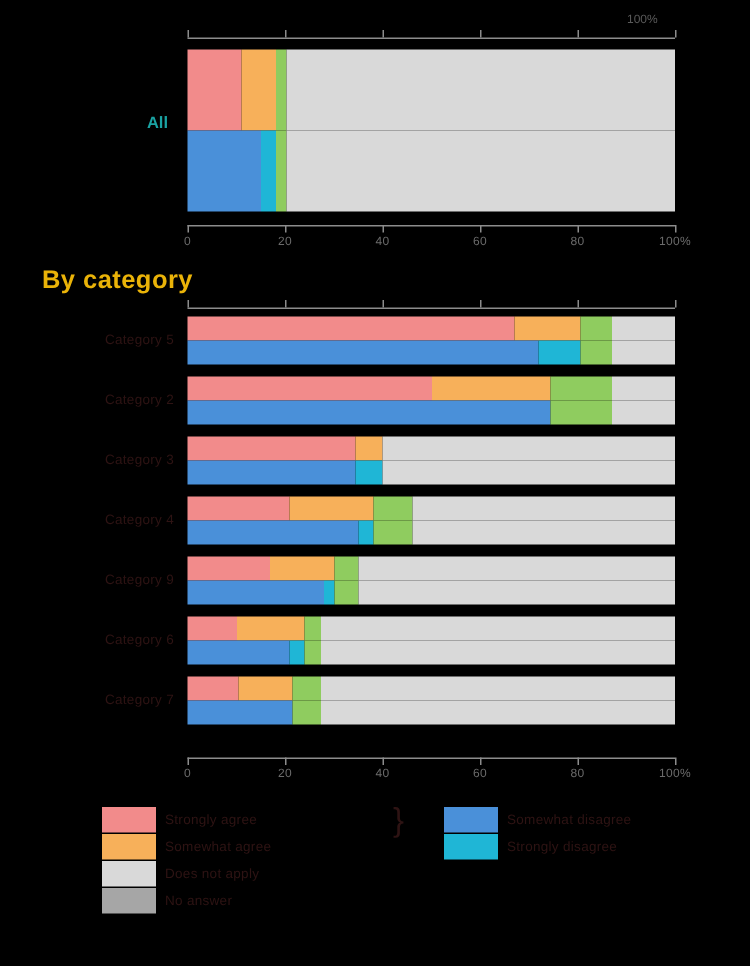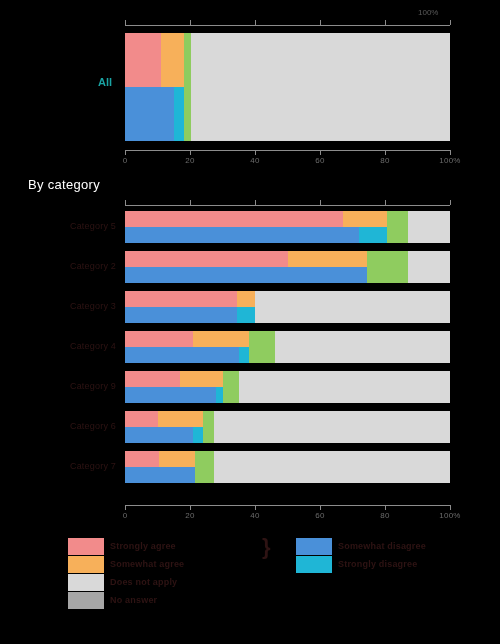--- a/index.html
+++ b/index.html
@@ -46,43 +46,43 @@
     position: absolute;
     font-size: 9px;
     color: #2e1313;
     text-align: right;
     white-space: nowrap;
     letter-spacing: .2px;
   }
 
   .panel-title {
     position: absolute;
-    font-size: 13px;
-    font-weight: normal;
-    color: #ffffff;
+    font-size: 17px;
+    font-weight: bold;
+    color: #eab308;
     letter-spacing: .3px;
   }
   .summary-label {
     position: absolute;
     font-size: 11px;
     font-weight: bold;
     color: #1aa3a3;
     text-align: right;
     white-space: nowrap;
   }
 
   .corner-note {
     position: absolute;
     font-size: 8px;
     color: #5a5a5a;
     white-space: nowrap;
   }
 
   
-  #legend { position: absolute; left: 0; top: 530px; width: 500px; height: 114px; font-weight: bold; }
+  #legend { position: absolute; left: 0; top: 530px; width: 500px; height: 114px; }
   .legend-col { position: absolute; }
   .legend-item {
     position: relative;
     display: flex;
     align-items: flex-start;
     margin-bottom: 1px;
   }
   .legend-swatch {
     width: 36px; height: 17px;
     flex: 0 0 36px;

